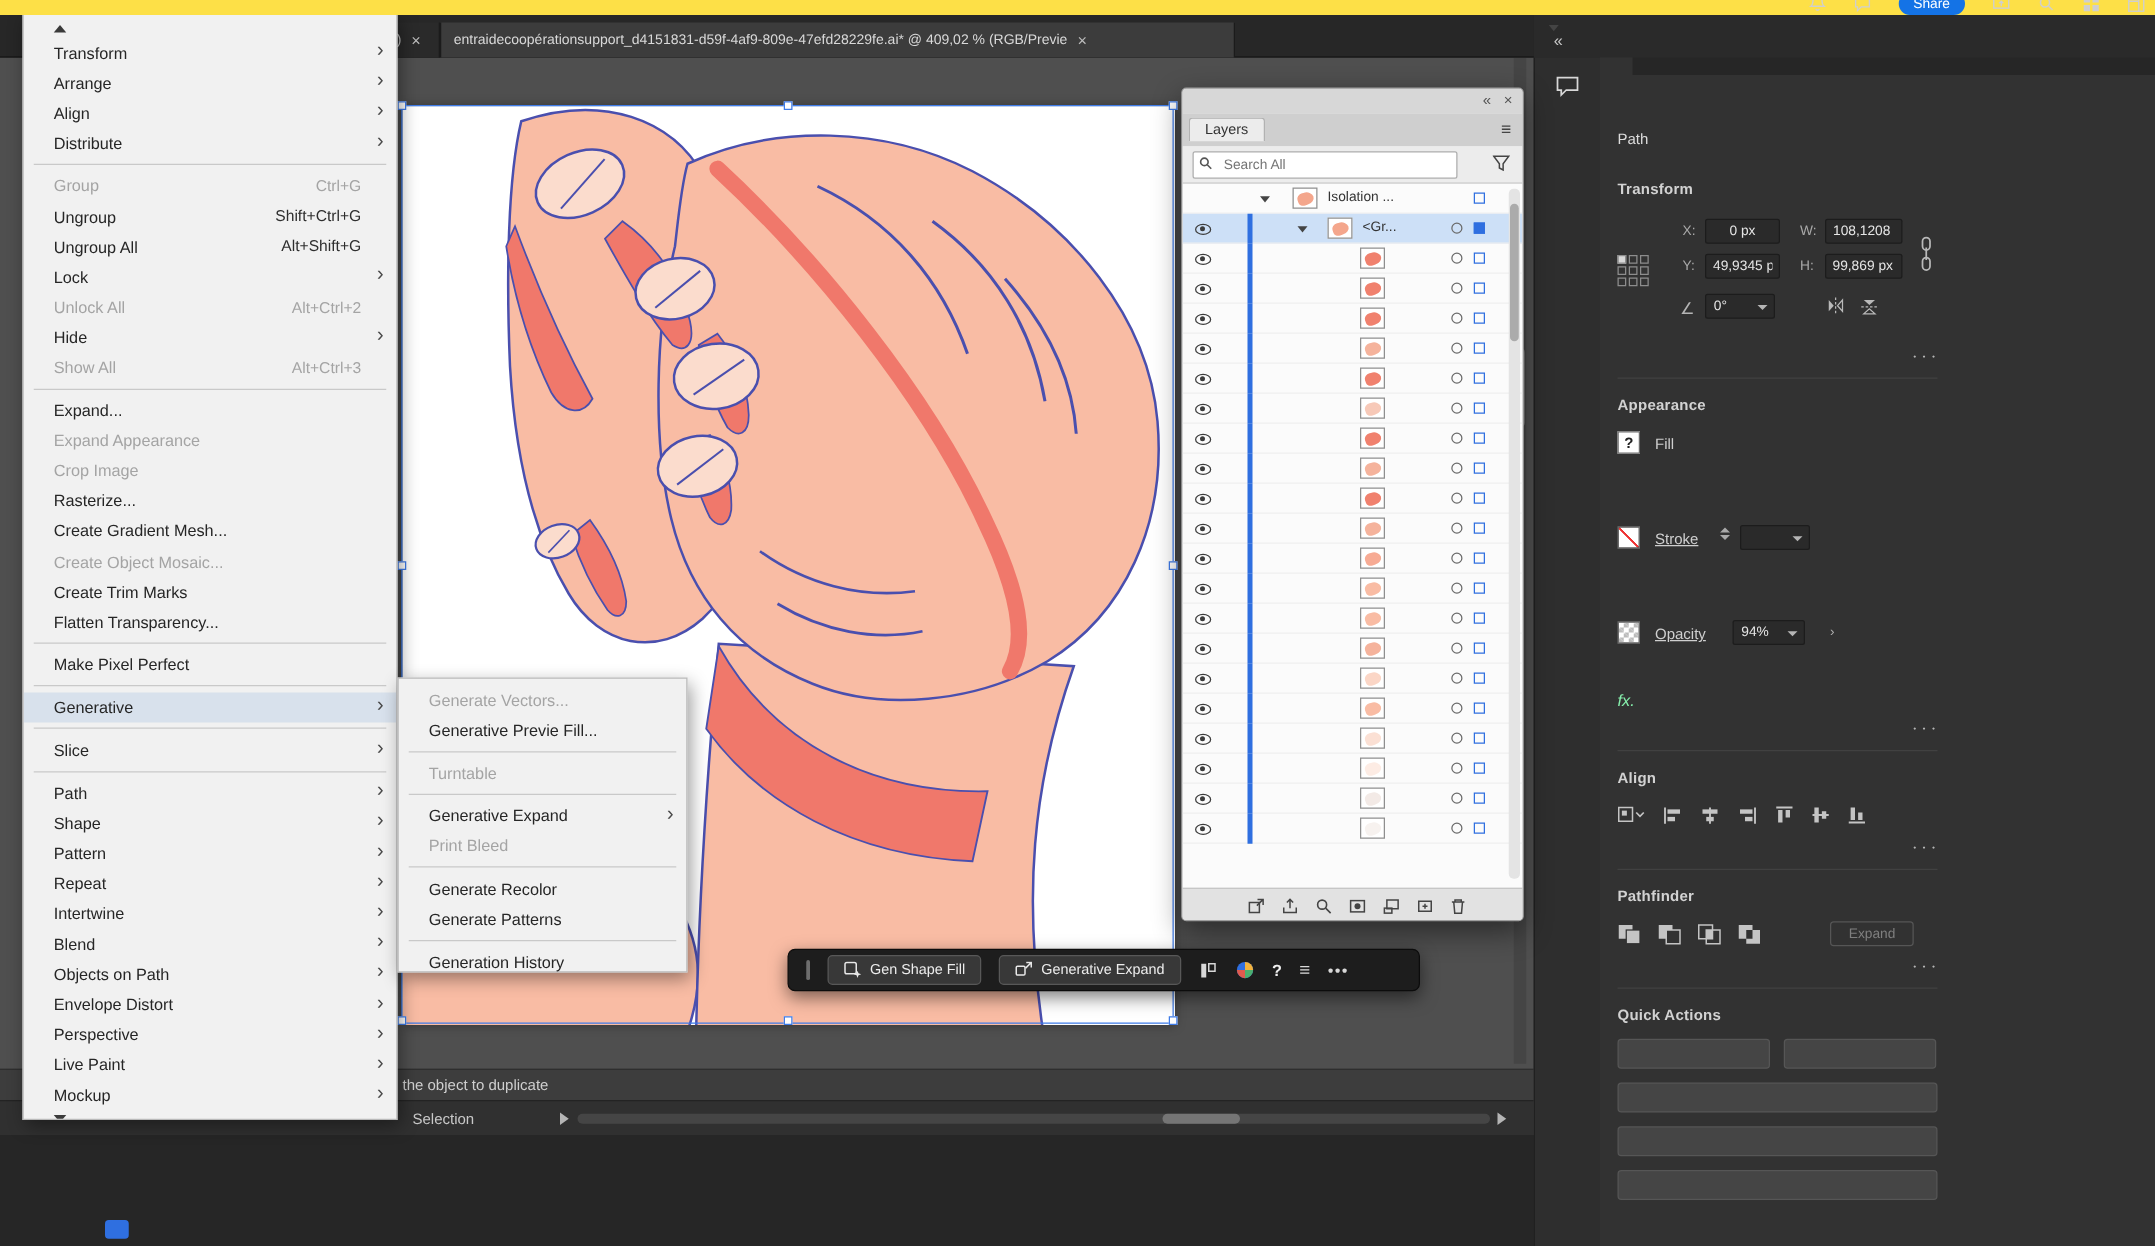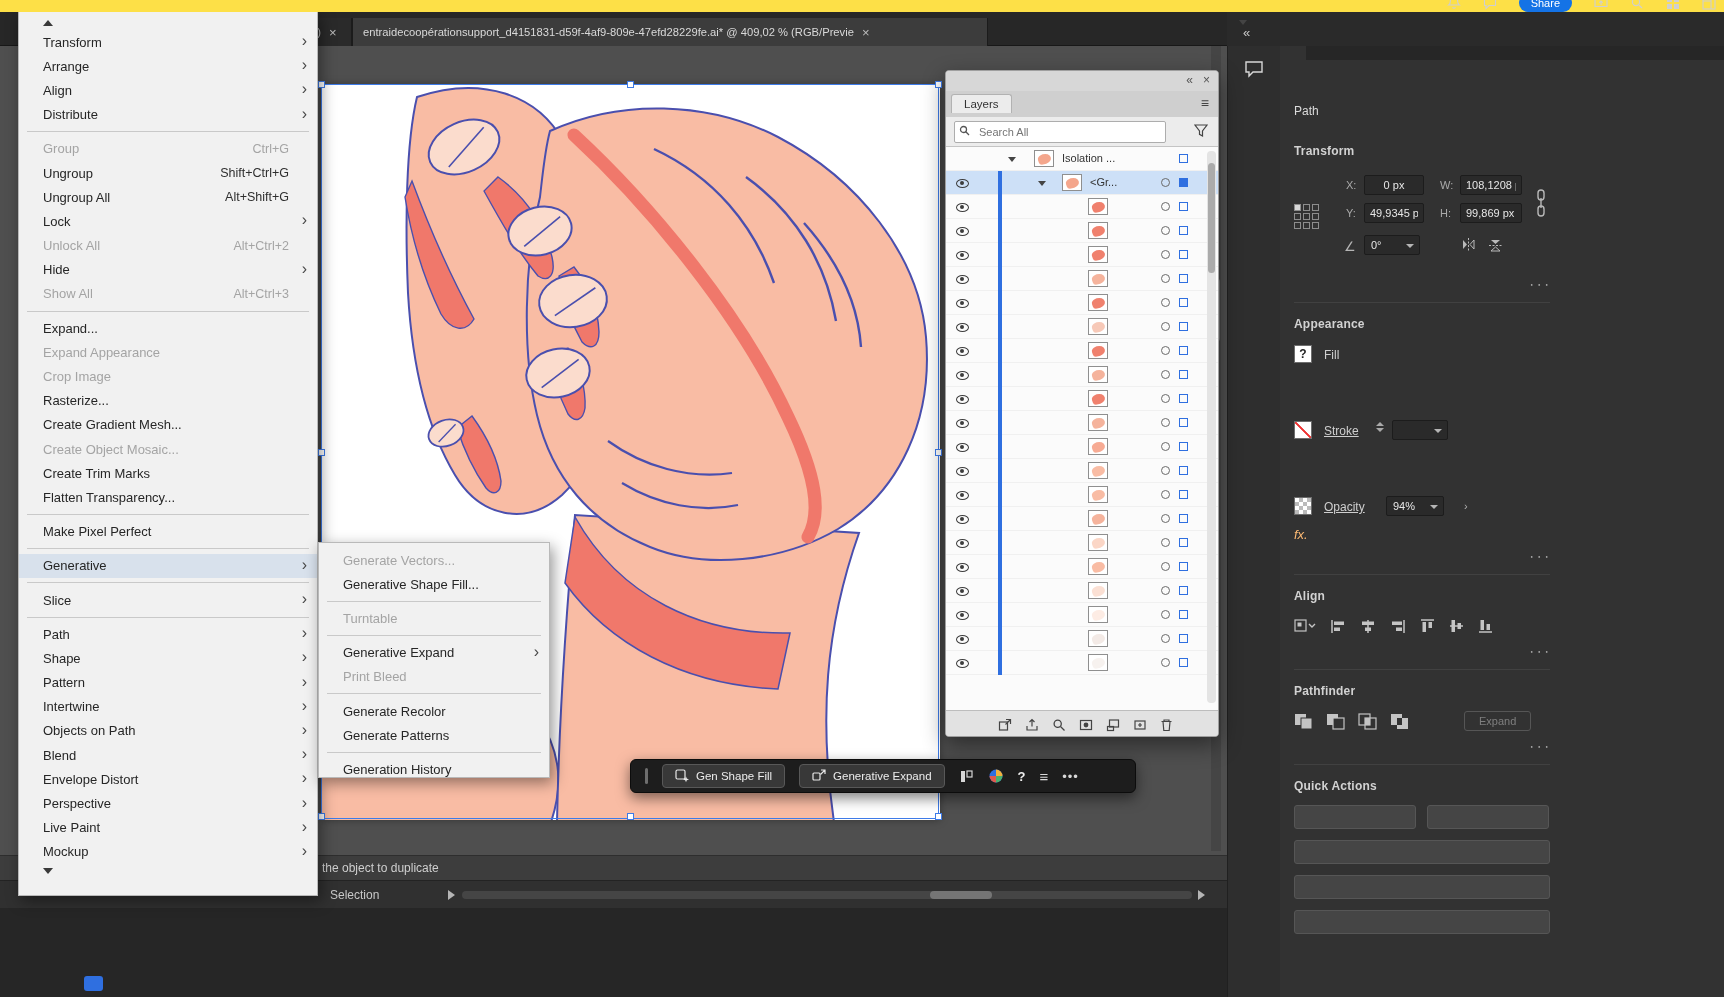--- a/index.html
+++ b/index.html
@@ -73,21 +73,21 @@
   .swatch.none { background:linear-gradient(to top right,#fff 46%,#e33 47%,#e33 53%,#fff 54%); }
   .swatch.checker { background:
       linear-gradient(45deg,#bbb 25%,transparent 25%,transparent 75%,#bbb 75%),
       linear-gradient(45deg,#bbb 25%,#fff 25%,#fff 75%,#bbb 75%); background-size:8px 8px; background-position:0 0,4px 4px; }
   .ap-label { position:absolute; left:30px; top:5px; font-size:12px; color:#cfcfcf; }
   .ap-label.u { text-decoration:underline; }
   .stepper { position:absolute; left:82px; top:3px; display:flex; flex-direction:column; gap:2px; }
   .stepper b { width:0; height:0; border-left:4px solid transparent; border-right:4px solid transparent; }
   .stepper b.up { border-bottom:4px solid #a9a9a9; }
   .stepper b.down { border-top:4px solid #a9a9a9; }
-  .fx { font-size:13px; font-style:italic; color:#fdba74; margin:0 0 2px; }
+  .fx { font-size:13px; font-style:italic; color:#86efac; margin:26px 0 2px; }
   .r-chev { position:absolute; left:170px; top:5px; color:#b0b0b0; font-size:11px; }
 
   .icon-row { display:flex; align-items:center; margin-top:12px; height:22px; }
   .al-ico { margin-right:14px; }
   .pf-ico { margin-right:12px; }
   .btn-dim { display:inline-block; border:1px solid #565656; color:#7f7f7f; font-size:11px; border-radius:3px; padding:3px 14px; margin-left:42px; }
 
   #qa-wrap { display:flex; flex-wrap:wrap; gap:11px; margin-top:12px; }
   .qa { height:24px; background:#454545; border:1px solid #565656; border-radius:3px; color:#e3e3e3; font-size:11.5px; text-align:center; line-height:22px; width:122px; }
   .qa.wide { width:256px; }
@@ -911,33 +911,37 @@
     <div class="mi has-arrow">
       <span class="mi-label">Shape</span>
       <span class="mi-shortcut"></span>
     </div>
 
     <div class="mi has-arrow">
       <span class="mi-label">Pattern</span>
       <span class="mi-shortcut"></span>
     </div>
 
+    <div class="mi has-arrow">
+      <span class="mi-label">Repeat</span>
+      <span class="mi-shortcut"></span>
+    </div>
 
     <div class="mi has-arrow">
       <span class="mi-label">Intertwine</span>
       <span class="mi-shortcut"></span>
     </div>
 
     <div class="mi has-arrow">
+      <span class="mi-label">Blend</span>
+      <span class="mi-shortcut"></span>
+    </div>
+
+    <div class="mi has-arrow">
       <span class="mi-label">Objects on Path</span>
-      <span class="mi-shortcut"></span>
-    </div>
-
-    <div class="mi has-arrow">
-      <span class="mi-label">Blend</span>
       <span class="mi-shortcut"></span>
     </div>
 
     <div class="mi has-arrow">
       <span class="mi-label">Envelope Distort</span>
       <span class="mi-shortcut"></span>
     </div>
 
     <div class="mi has-arrow">
       <span class="mi-label">Perspective</span>
@@ -958,21 +962,21 @@
 </div>
 
 <div class="menu" id="gen-submenu">
 
     <div class="mi disabled">
       <span class="mi-label">Generate Vectors...</span>
       <span class="mi-shortcut"></span>
     </div>
 
     <div class="mi">
-      <span class="mi-label">Generative Shape Fill...</span>
+      <span class="mi-label">Generative Previe Fill...</span>
       <span class="mi-shortcut"></span>
     </div>
 
     <div class="mi separator">
       
       
     </div>
 
     <div class="mi disabled">
       <span class="mi-label">Turntable</span>

